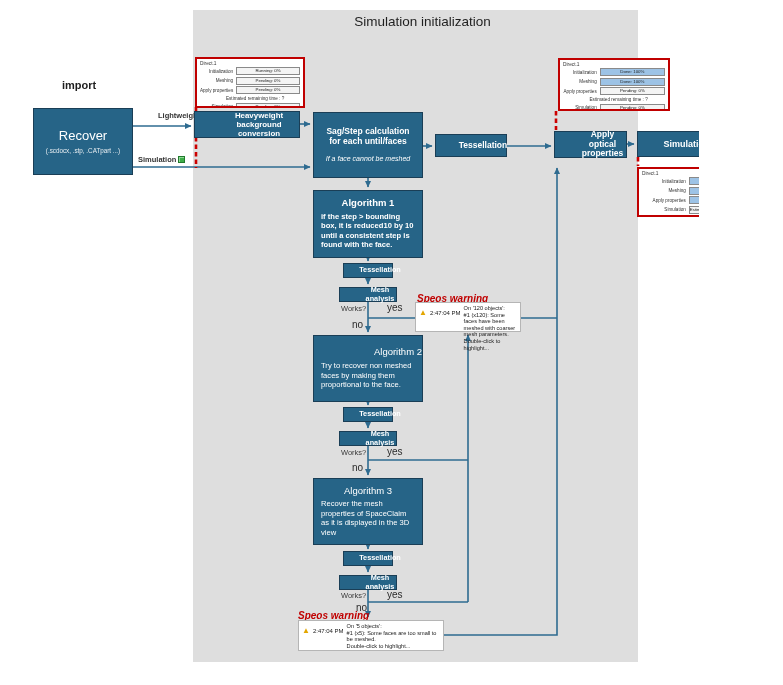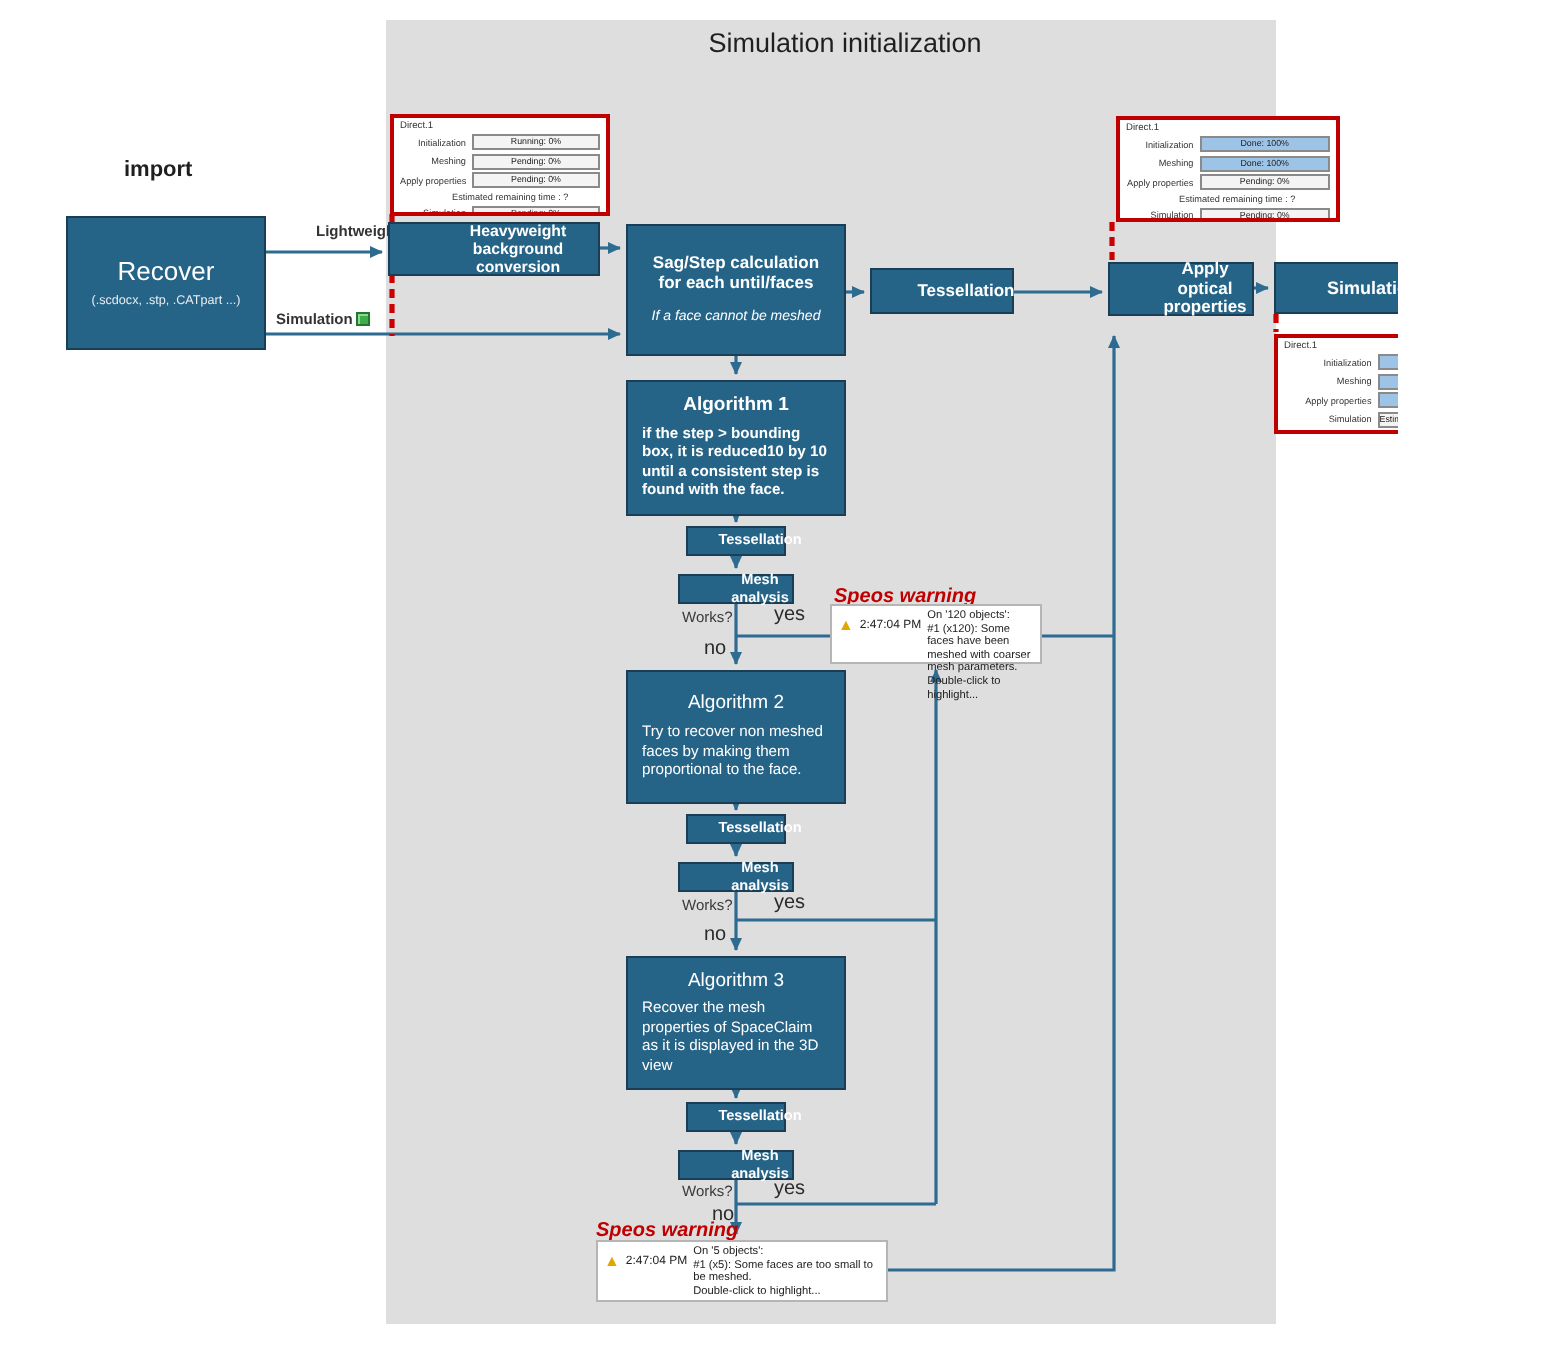--- a/index.html
+++ b/index.html
@@ -132,21 +132,21 @@
 
   <div class="lbl sw" style="left:417px;top:293px;">Speos warning</div>
   <div class="warnbox" style="left:415px;top:302px;width:106px;height:30px;">
     <span class="tri">▲</span>
     <span class="time">2:47:04 PM</span>
     <span class="msg">On '120 objects':
 #1 (x120): Some faces have been meshed with coarser mesh parameters.
 Double-click to highlight...</span>
   </div>
 
-  <div class="node" style="left:313px;top:335px;width:110px;height:67px;">
+  <div class="node" style="left:313px;top:335px;width:110px;height:67px;align-items:flex-end;">
     <div class="head">Algorithm 2</div>
     <div class="body">Try to recover non meshed faces by making them proportional to the face.</div>
   </div>
   <div class="node small" style="left:343px;top:407px;width:50px;height:15px;font-size:7.3px;">
     <div>Tessellation</div>
   </div>
   <div class="node small" style="left:339px;top:431px;width:58px;height:15px;font-size:7.3px;">
     <div>Mesh analysis</div>
   </div>
   <div class="lbl dec" style="left:341px;top:448px;">Works?</div>

